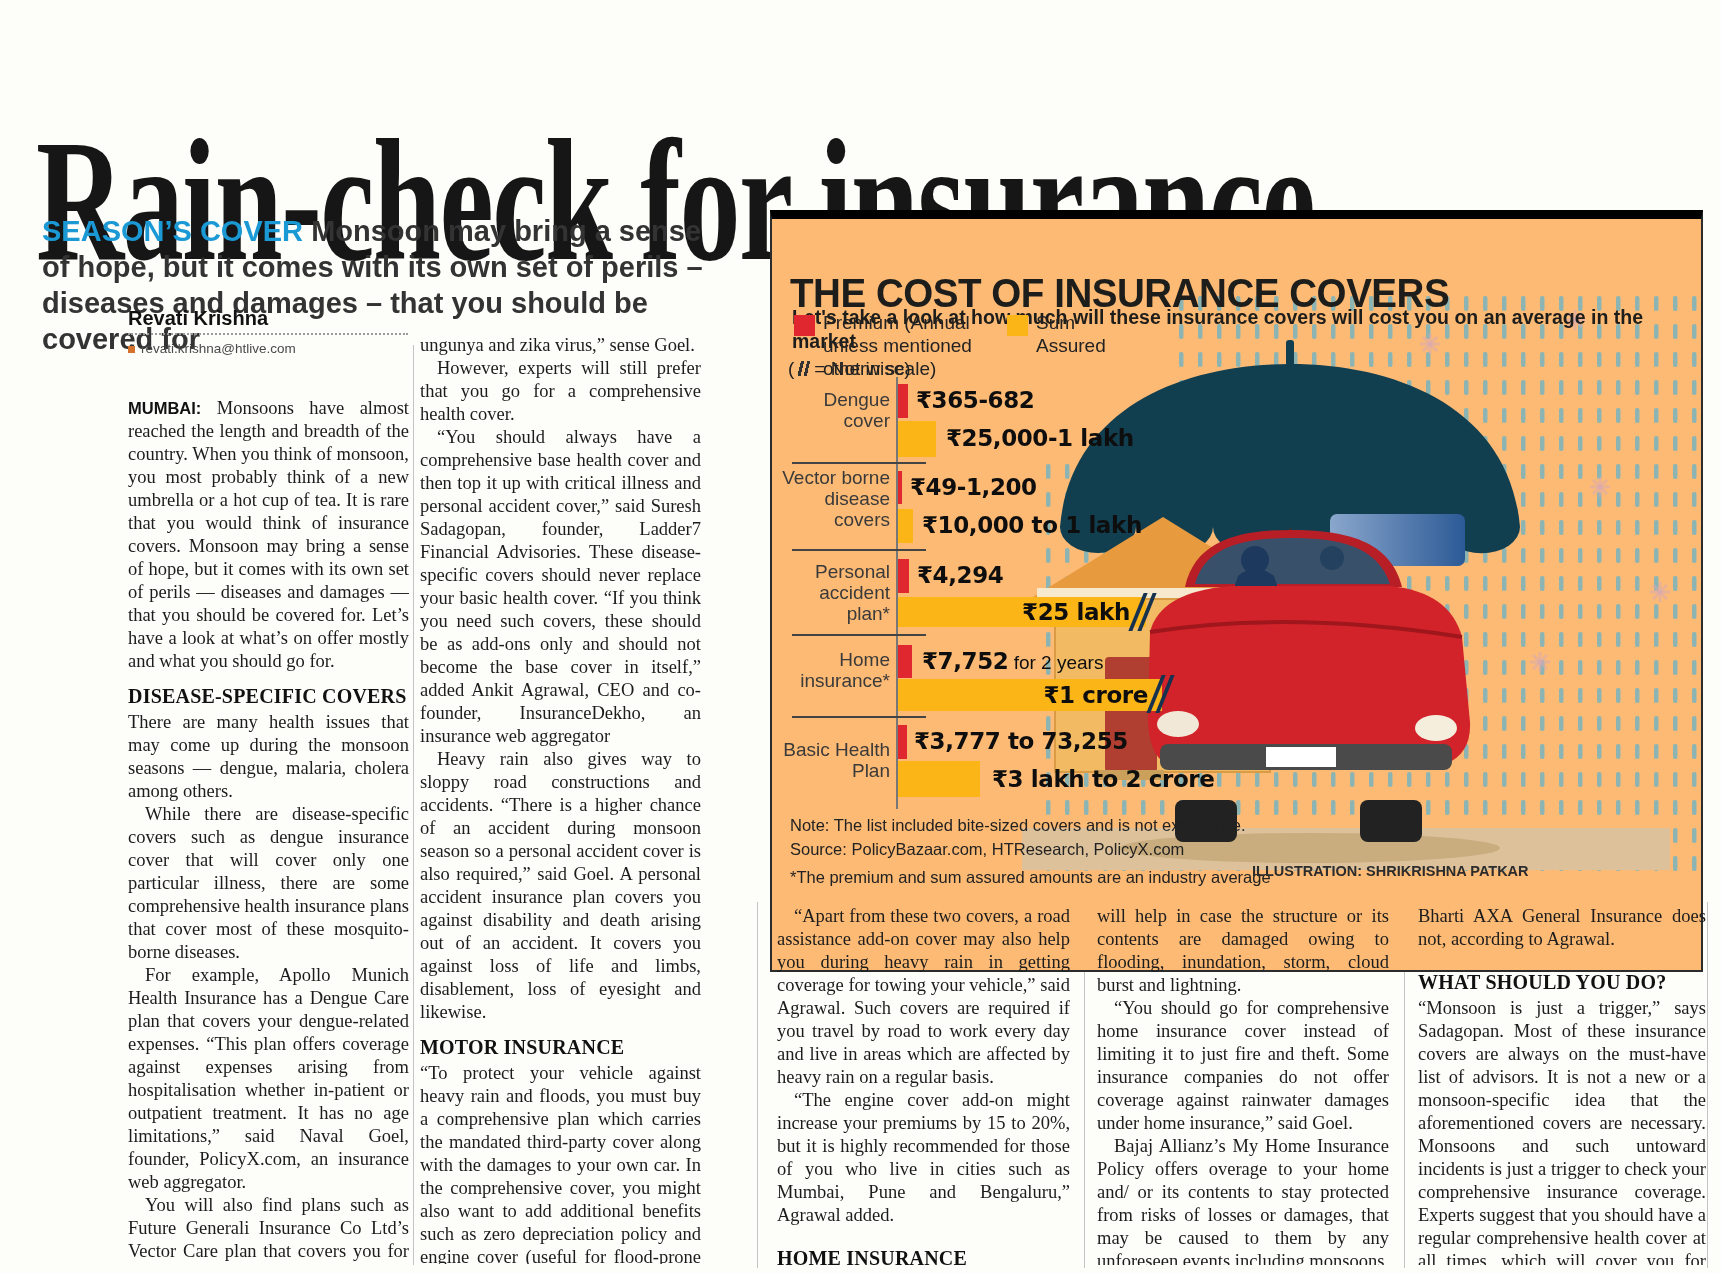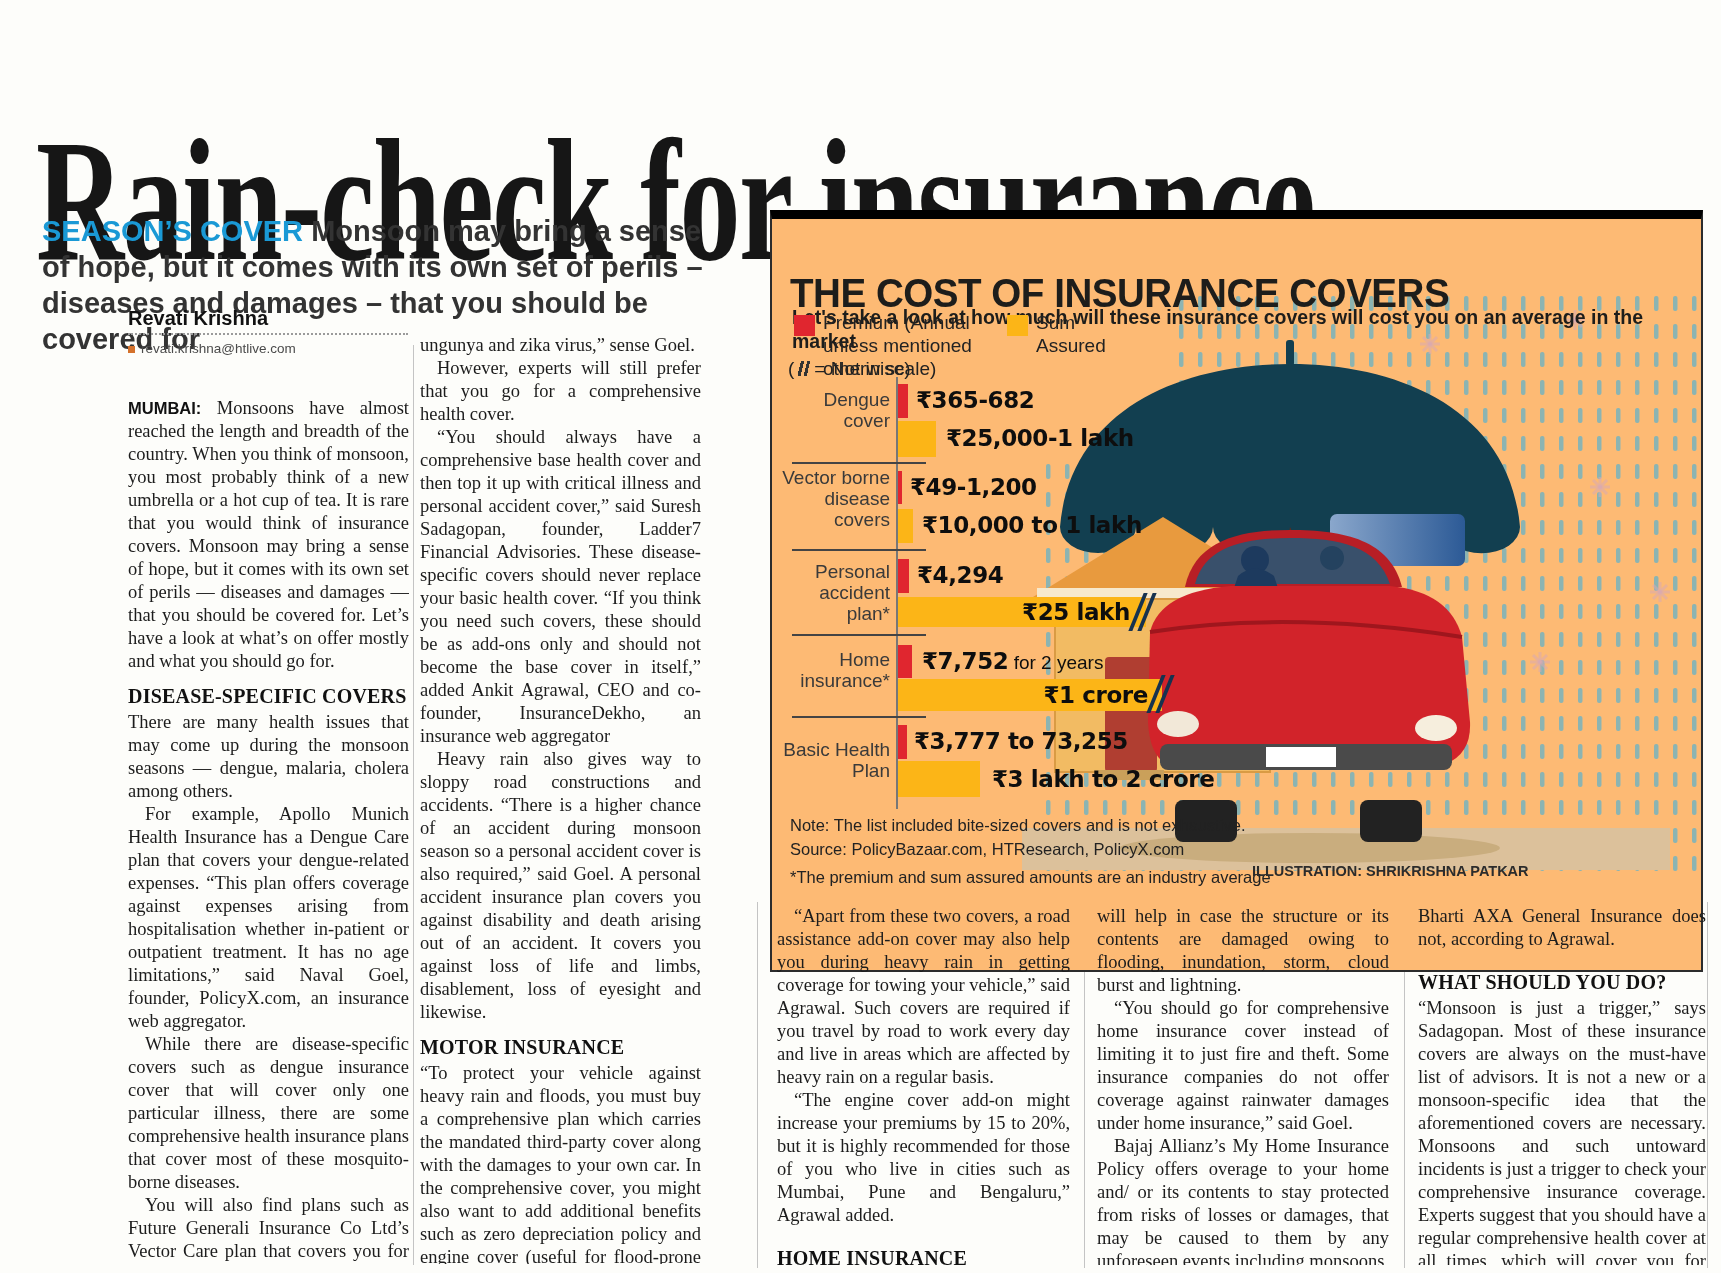--- a/index.html
+++ b/index.html
@@ -84,22 +84,22 @@
   <div class="rule-v" style="left:757px;top:902px;height:366px"></div>
   <div class="rule-v" style="left:1084px;top:902px;height:366px"></div>
   <div class="rule-v" style="left:1404px;top:902px;height:366px"></div>
   <div class="rule-v" style="left:1707px;top:902px;height:366px"></div>
 
   <div class="col" style="left:128px;top:397px;height:866px">
     <p class="first"><span class="dateline">MUMBAI:</span>
       <span>Monsoons have almost reached the length and breadth of the country. When you think of monsoon, you most probably think of a new umbrella or a hot cup of tea. It is rare that you would think of insurance covers. Monsoon may bring a sense of hope, but it comes with its own set of perils — diseases and damages — that you should be covered for. Let’s have a look at what’s on offer mostly and what you should go for.</span></p>
     <h3>DISEASE-SPECIFIC COVERS</h3>
     <p>There are many health issues that may come up during the monsoon seasons — dengue, malaria, cholera among others.</p>
+    <p class="ind">While there are disease-specific covers such as dengue insurance cover that will cover only one particular illness, there are some comprehensive health insurance plans that cover most of these mosquito-borne diseases.</p>
     <p class="ind">For example, Apollo Munich Health Insurance has a Dengue Care plan that covers your dengue-related expenses. “This plan offers coverage against expenses arising from hospitalisation whether in-patient or outpatient treatment. It has no age limitations,” said Naval Goel, founder, PolicyX.com, an insurance web aggregator.</p>
-    <p class="ind">While there are disease-specific covers such as dengue insurance cover that will cover only one particular illness, there are some comprehensive health insurance plans that cover most of these mosquito-borne diseases.</p>
     <p class="ind">You will also find plans such as Future Generali Insurance Co Ltd’s Vector Care plan that covers you for all the vector-borne diseases.</p>
 
   </div>
 
   <div class="col" style="left:420px;top:334px;height:930px">
     <p>ungunya and zika virus,” sense Goel.</p>
     <p class="ind">However, experts will still prefer that you go for a comprehensive health cover.</p>
     <p class="ind">“You should always have a comprehensive base health cover and then top it up with critical illness and personal accident cover,” said Suresh Sadagopan, founder, Ladder7 Financial Advisories. These disease-specific covers should never replace your basic health cover. “If you think you need such covers, these should be as add-ons only and should not become the base cover in itself,” added Ankit Agrawal, CEO and co-founder, InsuranceDekho, an insurance web aggregator</p>
     <p class="ind">Heavy rain also gives way to sloppy road constructions and accidents. “There is a higher chance of an accident during monsoon season so a personal accident cover is also required,” said Goel. A personal accident insurance plan covers you against disability and death arising out of an accident. It covers you against loss of life and limbs, disablement, loss of eyesight and likewise.</p>
     <h3>MOTOR INSURANCE</h3>

